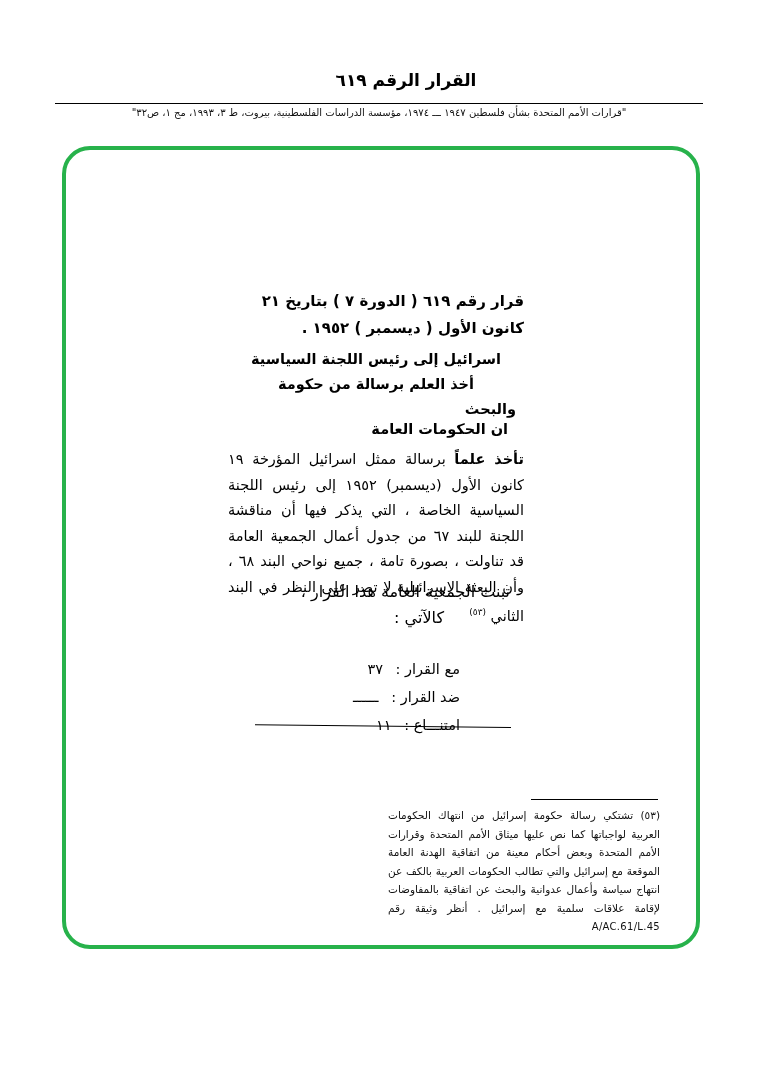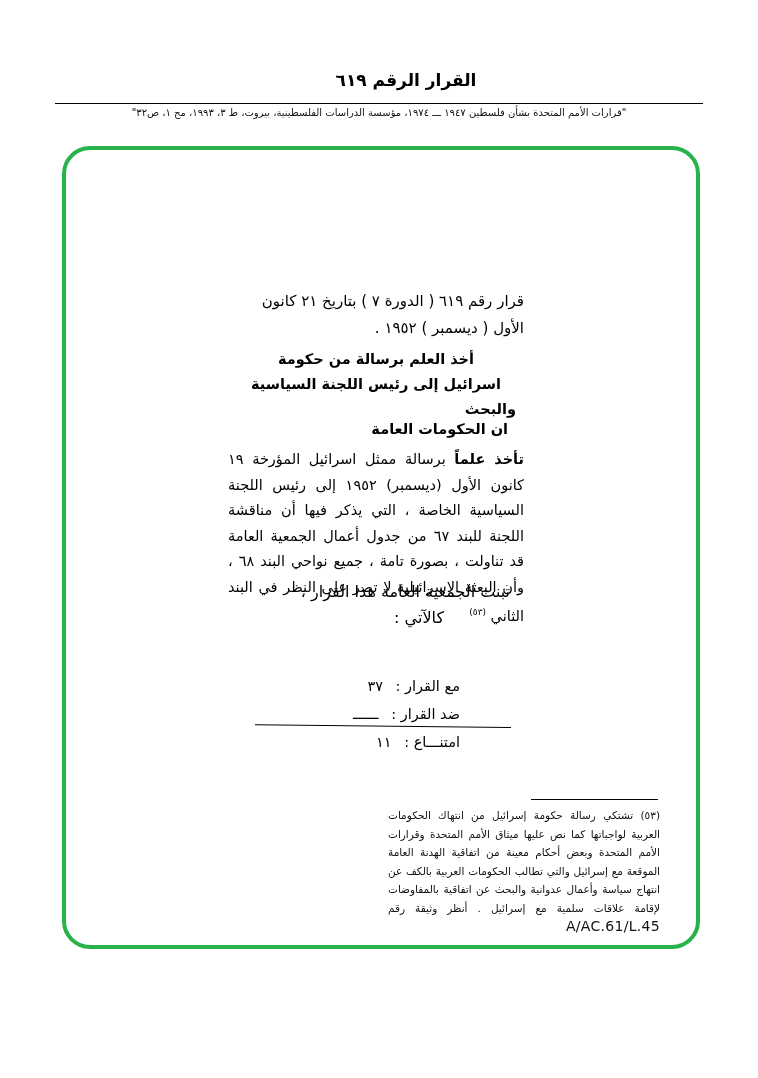--- a/index.html
+++ b/index.html
@@ -32,21 +32,21 @@
     width:638px; height:803px;
     box-sizing:border-box;
     border:4px solid #27b24b;
     border-radius:28px;
     background:#ffffff;
   }
   
   .res-heading {
     position:absolute; left:228px; top:288px; width:296px;
     direction:rtl; text-align:right;
-    font-weight:normal; font-size:15px; line-height:27px;
+    font-weight:bold; font-size:15px; line-height:27px;
   }
   .subject { position:absolute; left:228px; top:347px; width:296px; direction:rtl;
     font-weight:bold; font-size:14.5px; line-height:25px; }
   .subject .c { text-align:center; }
   .subject .r { text-align:right; padding-right:8px; }
   .preamble {
     position:absolute; left:228px; top:421px; width:296px; box-sizing:border-box;
     direction:rtl; text-align:right; padding-right:16px;
     font-weight:bold; font-size:14.5px;
   }
@@ -60,58 +60,58 @@
   .adoption {
     position:absolute; left:228px; top:579px; width:296px; box-sizing:border-box;
     direction:rtl; text-align:right;
     font-size:16px; line-height:26px;
   }
   .adoption .i1 { padding-right:14px; }
   .adoption .i3 { padding-right:80px; }
   .votes {
     position:absolute; left:228px; top:655px; width:296px; box-sizing:border-box;
     direction:rtl; text-align:right; padding-right:64px;
-    font-size:14.5px; line-height:28px;margin-top:17px;
+    font-size:14.5px; line-height:28px;
   }
   .vote-line span + span { margin-right:8px; }
   .closing-rule {
     position:absolute; left:255px; top:727px; width:256px;
     border-top:1.5px solid #000;
     transform-origin:100% 50%; transform:rotate(0.6deg);
   }
   
   .footnote-rule {
     position:absolute; left:531px; top:799px; width:127px;
     border-top:1.5px solid #000;
   }
   .footnote {
     position:absolute; left:388px; top:806px; width:272px;
     direction:rtl; text-align:justify;
     font-size:10.5px; line-height:18.5px; color:#111;
   }
-  .footnote .ltr { direction:ltr; unicode-bidi:embed; font-size:14px; letter-spacing:0.3px; }
+  .footnote .ltr { direction:ltr; unicode-bidi:embed; font-size:10px; letter-spacing:0.3px; }
 </style>
 </head>
 <body>
 
 <div class="page">
 
   <div class="title">القرار الرقم ٦١٩</div>
 
   <div class="header-rule"></div>
 
   <div class="citation">"قرارات الأمم المتحدة بشأن فلسطين ١٩٤٧ ـــ ١٩٧٤، مؤسسة الدراسات الفلسطينية، بيروت، ط ٣، ١٩٩٣، مج ١، ص٣٢"</div>
 
   <div class="frame"></div>
 
   <div class="res-heading">قرار رقم ٦١٩ ( الدورة ٧ ) بتاريخ ٢١ كانون الأول ( ديسمبر ) ١٩٥٢ .</div>
 
   <div class="subject">
+    <div class="c">اسرائيل إلى رئيس اللجنة السياسية</div>
     <div class="c">أخذ العلم برسالة من حكومة</div>
-    <div class="c">اسرائيل إلى رئيس اللجنة السياسية</div>
     <div class="r">والبحث</div>
   </div>
 
   <div class="preamble">ان الحكومات العامة</div>
 
   <p class="body-par"><strong>تأخذ علماً</strong><span> برسالة ممثل اسرائيل المؤرخة ١٩ كانون الأول (ديسمبر) ١٩٥٢ إلى رئيس اللجنة السياسية الخاصة ، التي يذكر فيها أن مناقشة اللجنة للبند ٦٧ من جدول أعمال الجمعية العامة قد تناولت ، بصورة تامة ، جميع نواحي البند ٦٨ ، وأن البعثة الاسرائيلية لا تصر على النظر في البند الثاني </span><sup>(٥٣)</sup></p>
 
   <div class="adoption">
     <div class="i1">تبنت الجمعية العامة هذا القرار ،</div>
     <div class="i3">كالآتي :</div>

